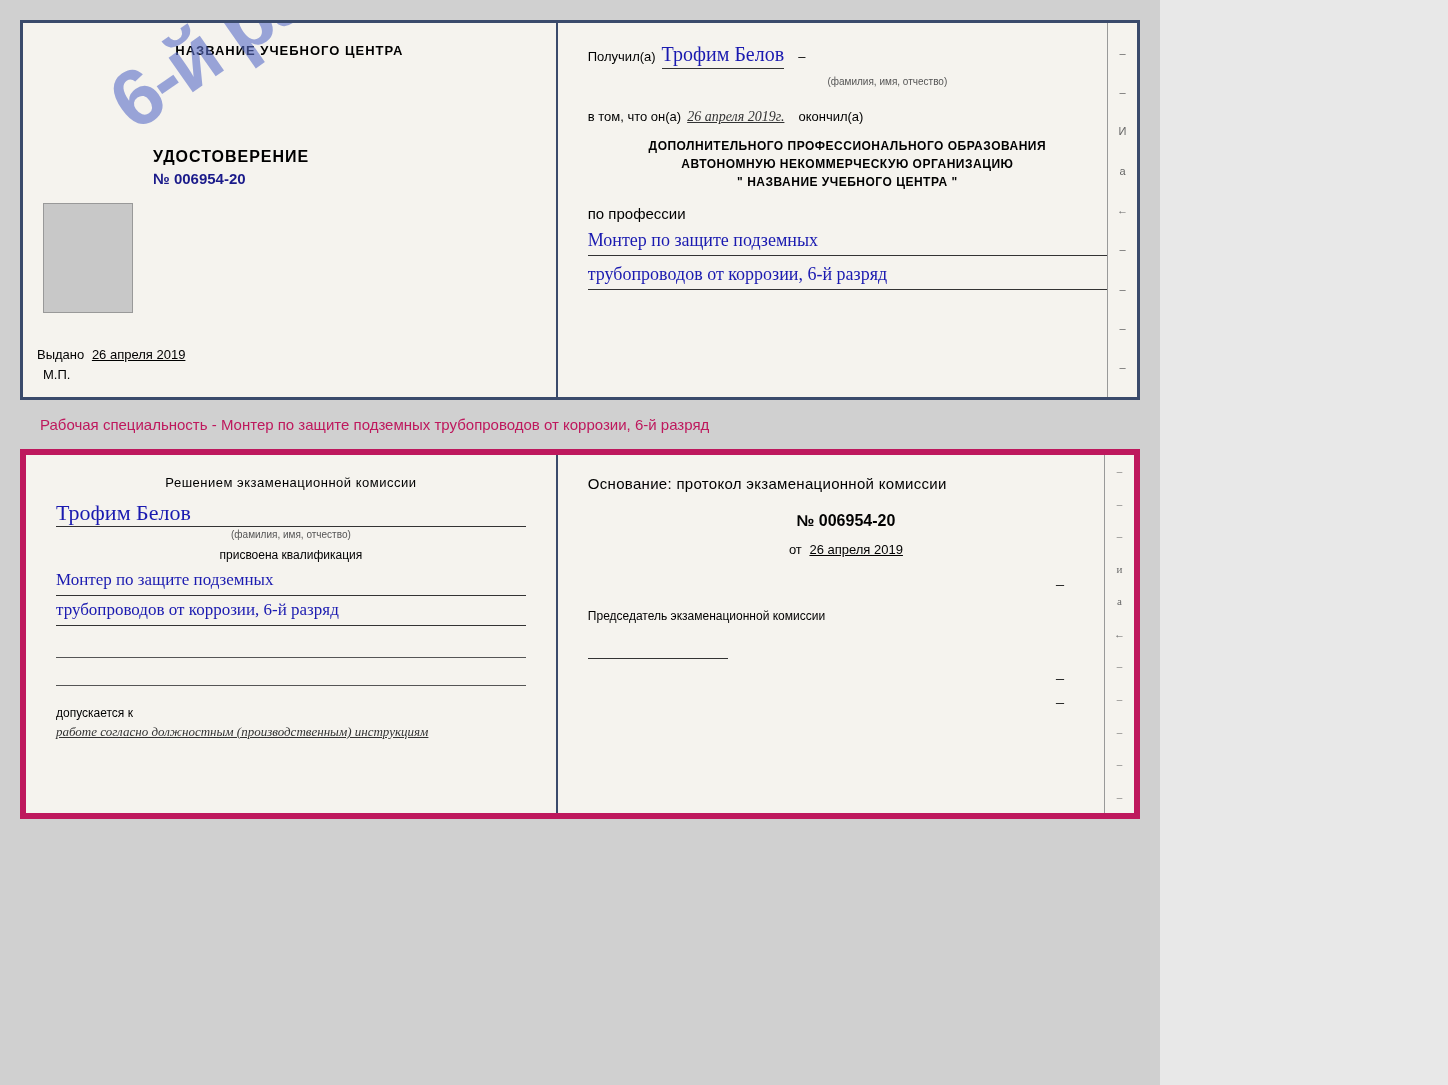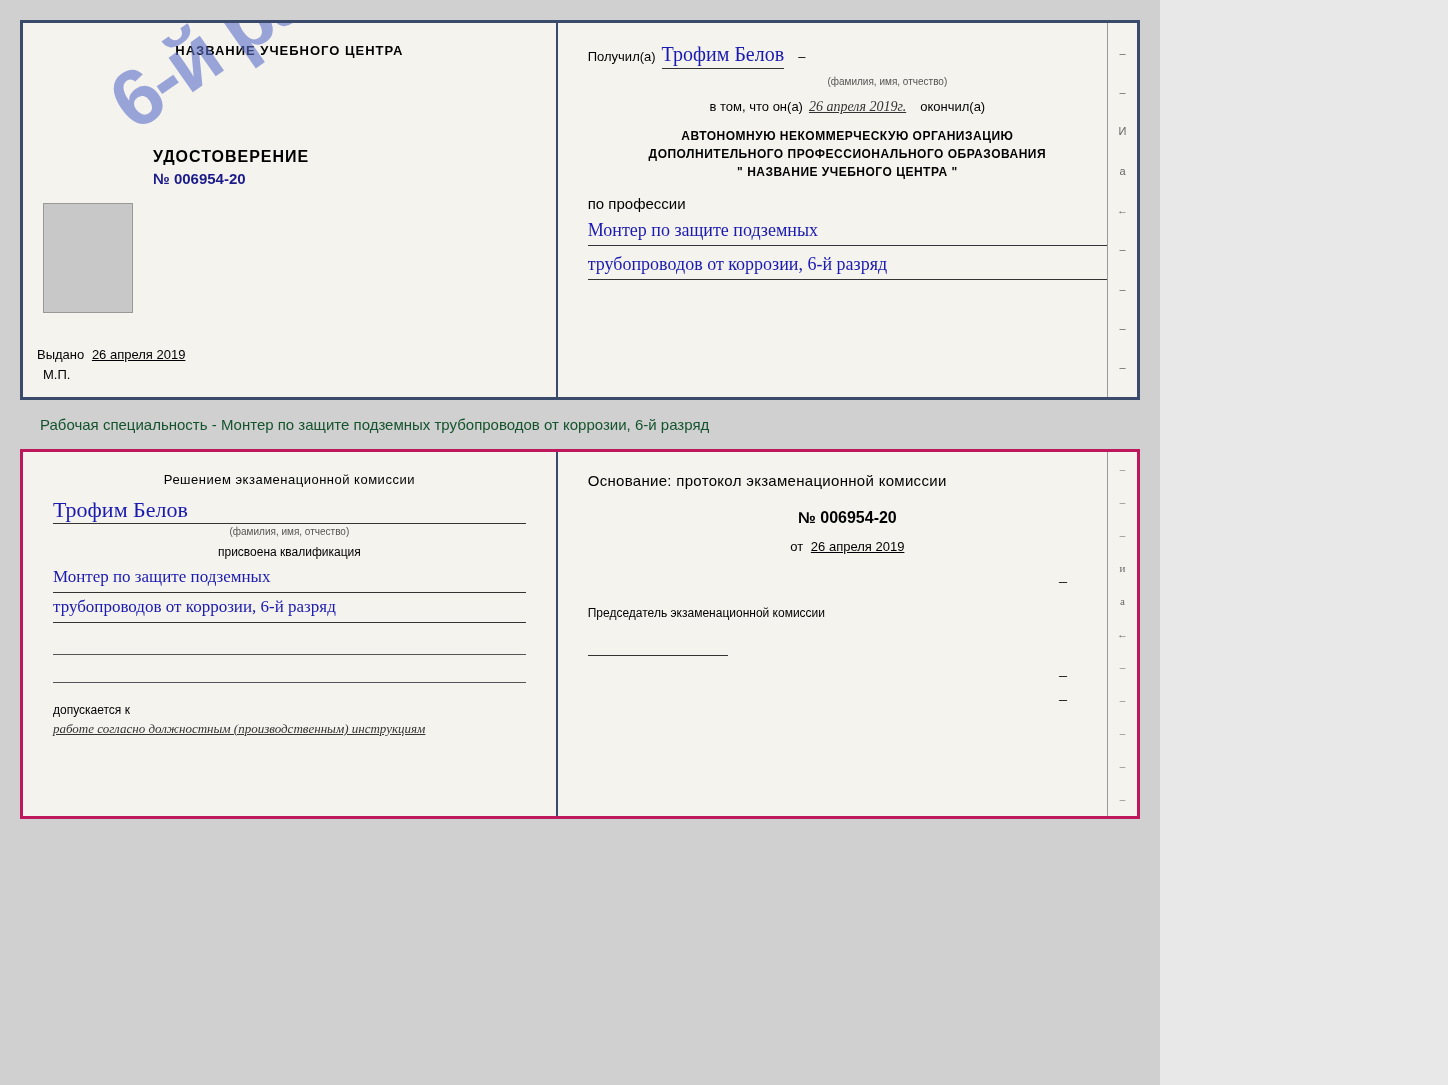--- a/index.html
+++ b/index.html
@@ -166,29 +166,29 @@
       color: #666;
       border-left: 1px solid #999;
       padding: 10px 0;
     }
 
     
     .middle-text {
       font-size: 15px;
       font-family: Arial, sans-serif;
       padding: 6px 20px;
-      color: #14532d;
+      color: #be185d;
     }
 
     
     .certificate-bottom {
       display: flex;
       width: 100%;
       background: #f5f3ee;
-      border: 3px solid #be185d;
+      border: 6px solid #be185d;
       position: relative;
       min-height: 370px;
     }
 
     .bottom-left {
       width: 48%;
       border-right: 2px solid #3a4a6b;
       padding: 20px 30px;
       display: flex;
       flex-direction: column;
@@ -385,29 +385,29 @@
 
       <div class="right-line">
         <span style="font-size:13px; font-family: Arial, sans-serif;">Получил(а)</span>
         <span class="handwritten-name">Трофим Белов</span>
         <span style="margin-left: 8px;">–</span>
       </div>
       <div style="text-align: center; margin-left: 80px; margin-top: -6px;">
         <span class="small-label">(фамилия, имя, отчество)</span>
       </div>
 
-      <div class="right-line" style="margin-top: 6px; justify-content: center;">
+      <div class="right-line" style="margin-top: 16px;">
         <span style="font-size:13px; font-family: Arial, sans-serif;">в том, что он(а)</span>
         <span class="handwritten-date">26 апреля 2019г.</span>
         <span style="font-size:13px; font-family: Arial, sans-serif; margin-left: 8px;">окончил(а)</span>
       </div>
 
       <div class="org-block">
+        <div>ДОПОЛНИТЕЛЬНОГО ПРОФЕССИОНАЛЬНОГО ОБРАЗОВАНИЯ</div>
         <div>АВТОНОМНУЮ НЕКОММЕРЧЕСКУЮ ОРГАНИЗАЦИЮ</div>
-        <div>ДОПОЛНИТЕЛЬНОГО ПРОФЕССИОНАЛЬНОГО ОБРАЗОВАНИЯ</div>
         <div>"  НАЗВАНИЕ УЧЕБНОГО ЦЕНТРА  "</div>
       </div>
 
       <div class="profession-label">по профессии</div>
       <div style="font-family: 'Segoe Script', 'Comic Sans MS', cursive; font-size:18px; color:#1a1ab0; border-bottom: 1px solid #333; line-height:1.6;">Монтер по защите подземных</div>
       <div style="font-family: 'Segoe Script', 'Comic Sans MS', cursive; font-size:18px; color:#1a1ab0; border-bottom: 1px solid #333; line-height:1.6;">трубопроводов от коррозии, 6-й разряд</div>
 
       <div class="side-strip-right">
         <span>–</span>
         <span>–</span>

